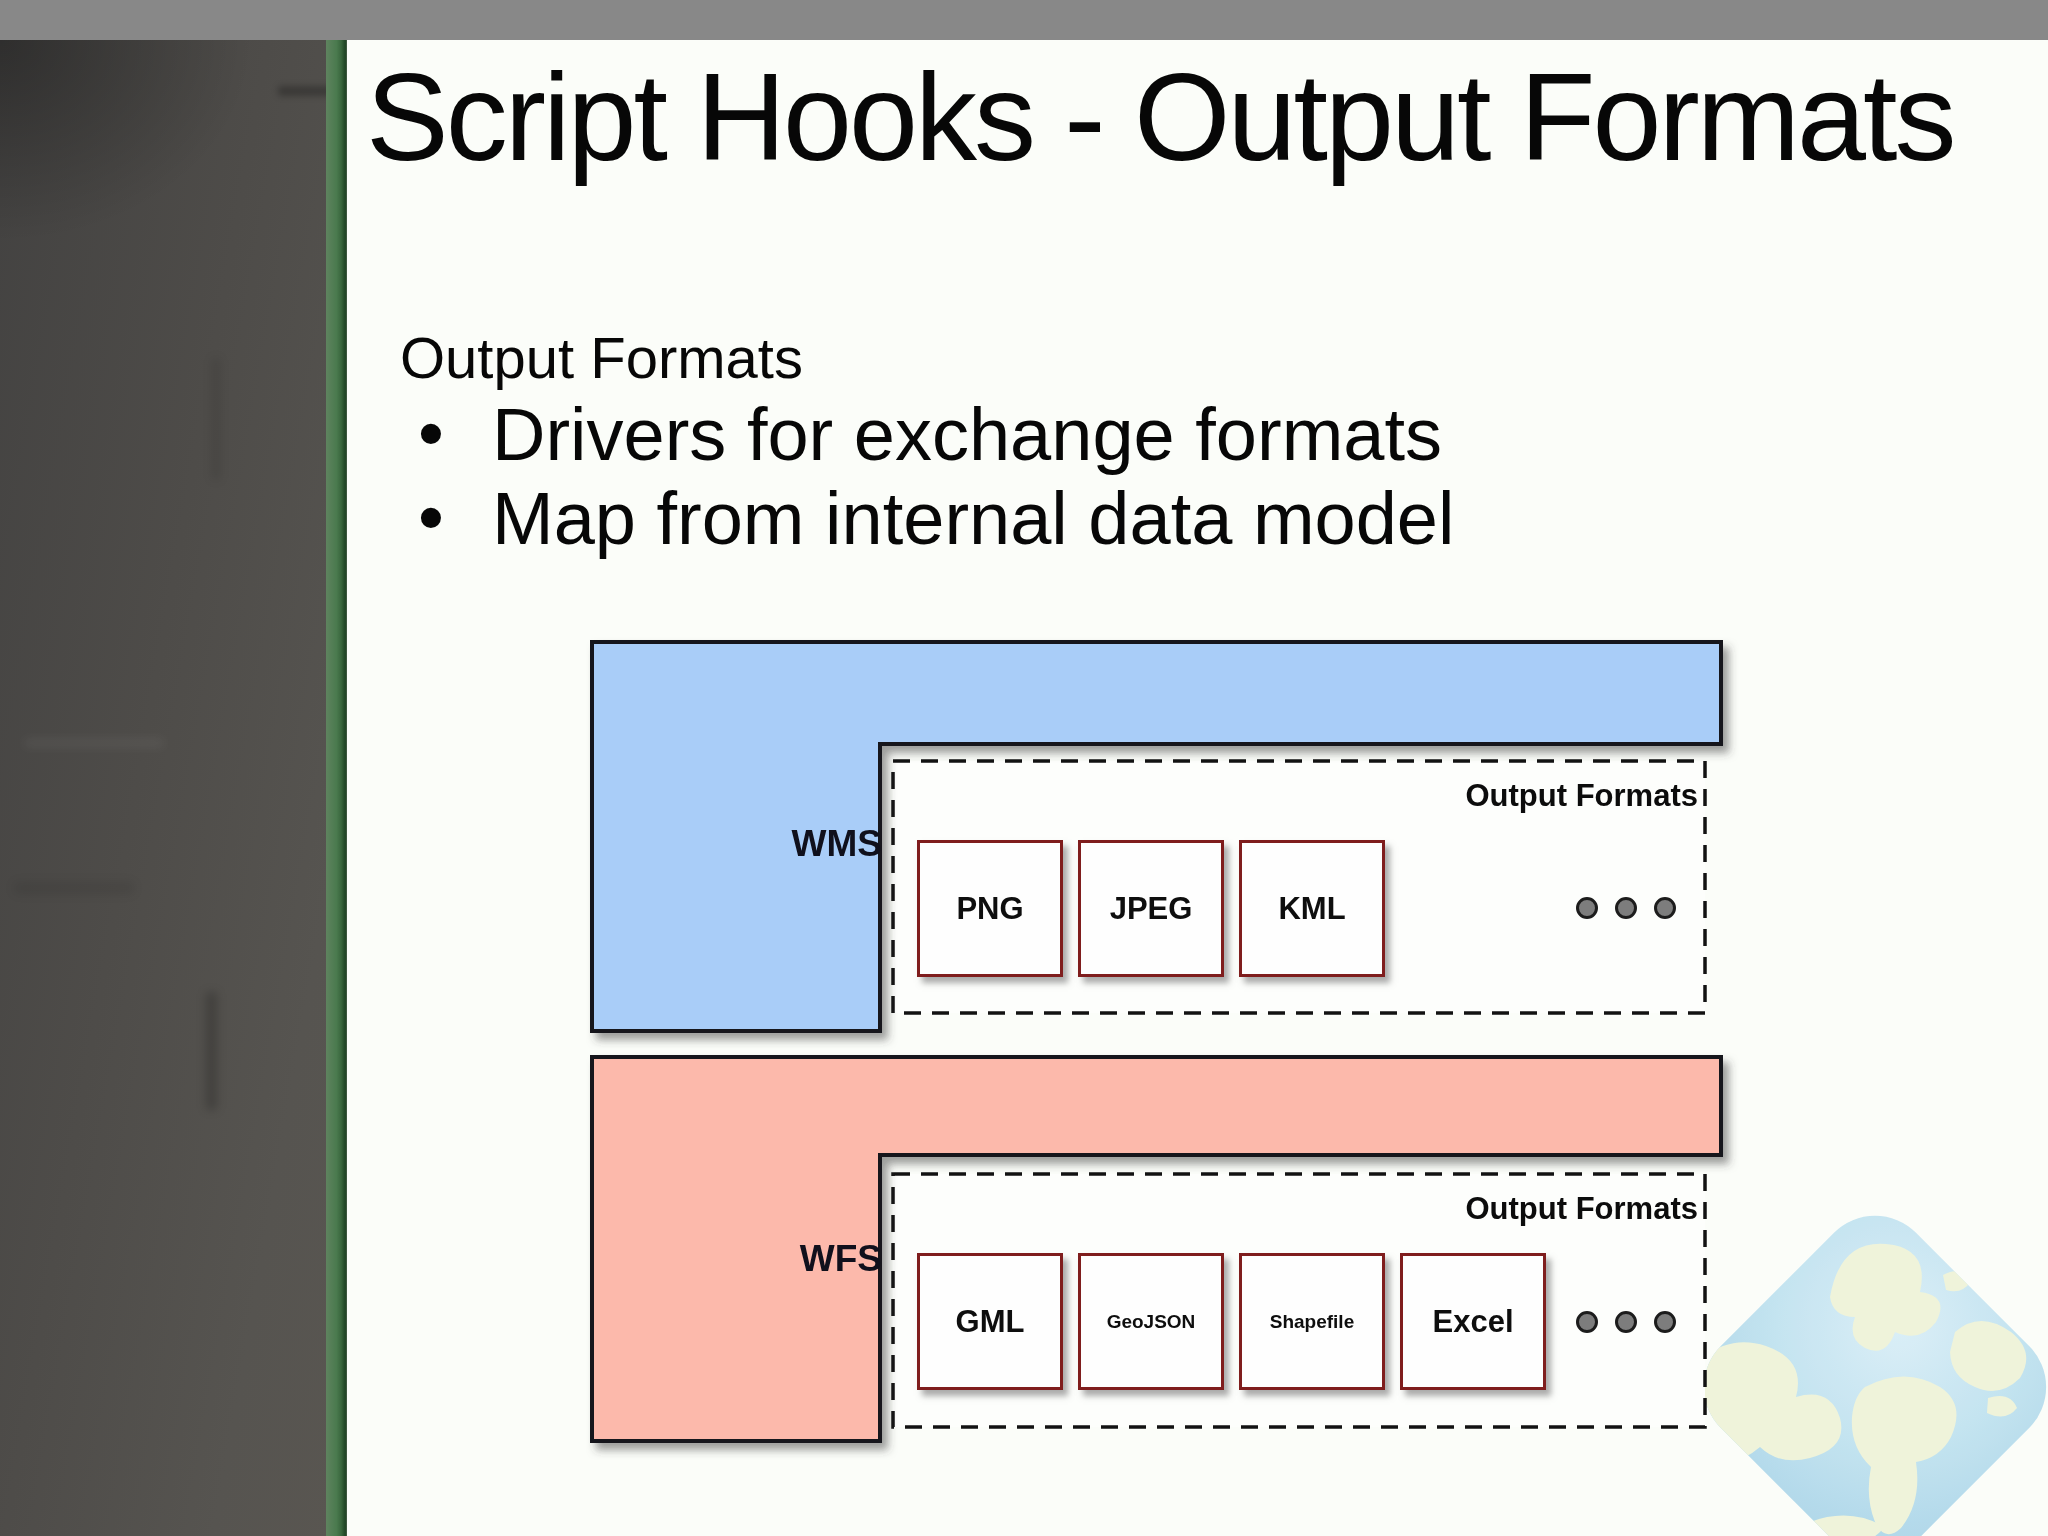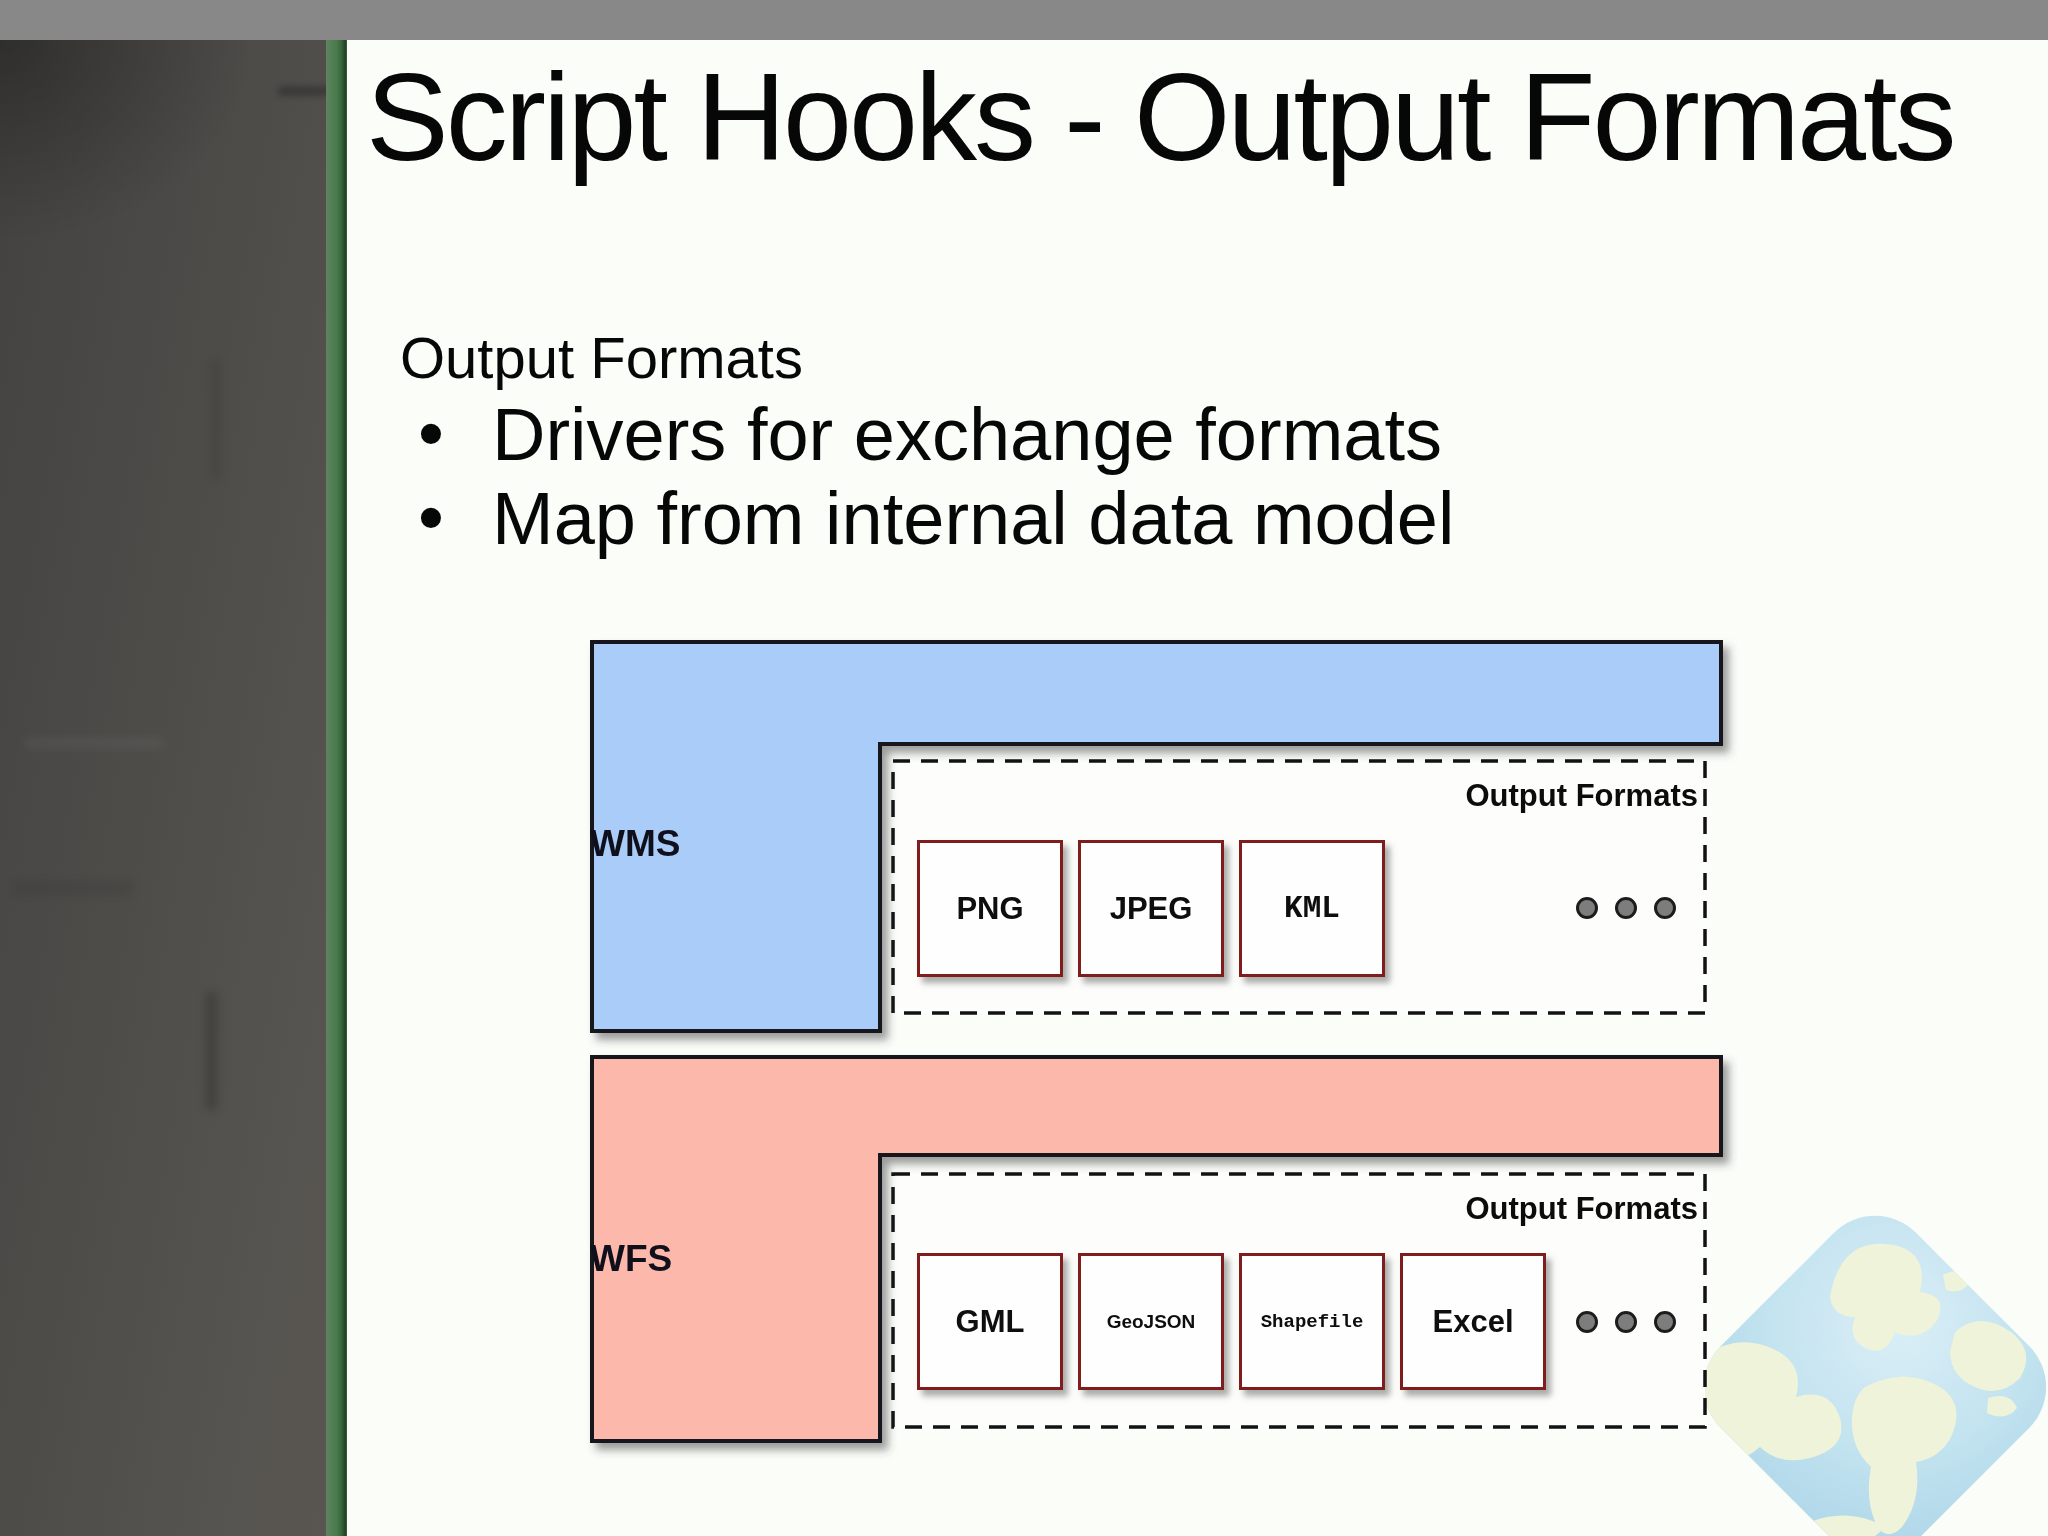--- a/index.html
+++ b/index.html
@@ -39,39 +39,39 @@
   }
   .b1{top:352px;} .b2{top:436px;}
   .bullet-row .marker{
     flex:none;width:46px;margin-left:8px;margin-right:38px;text-align:center;
     font-size:74px;line-height:1;
   }
   
   .overlay{position:absolute;left:0;top:0;z-index:2;}
   .globe{position:absolute;left:1690px;top:1142px;z-index:1;opacity:.92;}
   .shape-label{
-    position:absolute;left:590px;width:292px;text-align:left;z-index:3;
+    position:absolute;left:590px;width:292px;text-align:right;z-index:3;
     font-weight:bold;font-size:37px;color:#10101c;letter-spacing:0px;
   }
   .wms-lab{top:783px;} .wfs-lab{top:1198px;}
   .panel-label{
     position:absolute;left:1198px;width:500px;text-align:right;z-index:3;
     font-weight:bold;font-size:31px;color:#0c0c0c;
   }
   .pl1{top:738px;} .pl2{top:1151px;}
   .fmt{
     position:absolute;width:146px;height:137px;z-index:3;box-sizing:border-box;
     background:#fefefe;border:3px solid #7f1d1d;
     box-shadow:5px 6px 6px rgba(90,90,90,.5);
     display:flex;align-items:center;justify-content:center;
     font-weight:bold;font-size:31px;color:#0e0e0e;
   }
   .fmt.small{font-size:19px;}
   .r1{top:800px;} .r2{top:1213px;}
-  .c1{left:917px;} .c2{left:1078px;} .c3{left:1239px;font-family:Liberation Mono, monospace;} .c4{left:1400px;}
+  .c1{left:917px;} .c2{left:1078px;} .c3{left:1239px;} .c4{left:1400px;}
   .dots{position:absolute;display:flex;gap:17px;z-index:3;}
   .d1{left:1576px;top:857px;} .d2{left:1576px;top:1271px;}
   .dots i{
     display:block;width:22px;height:22px;border-radius:50%;box-sizing:border-box;
     background:#7d7d7d;border:3px solid #1c1c1c;
   }
 </style>
 </head>
 <body>
 

